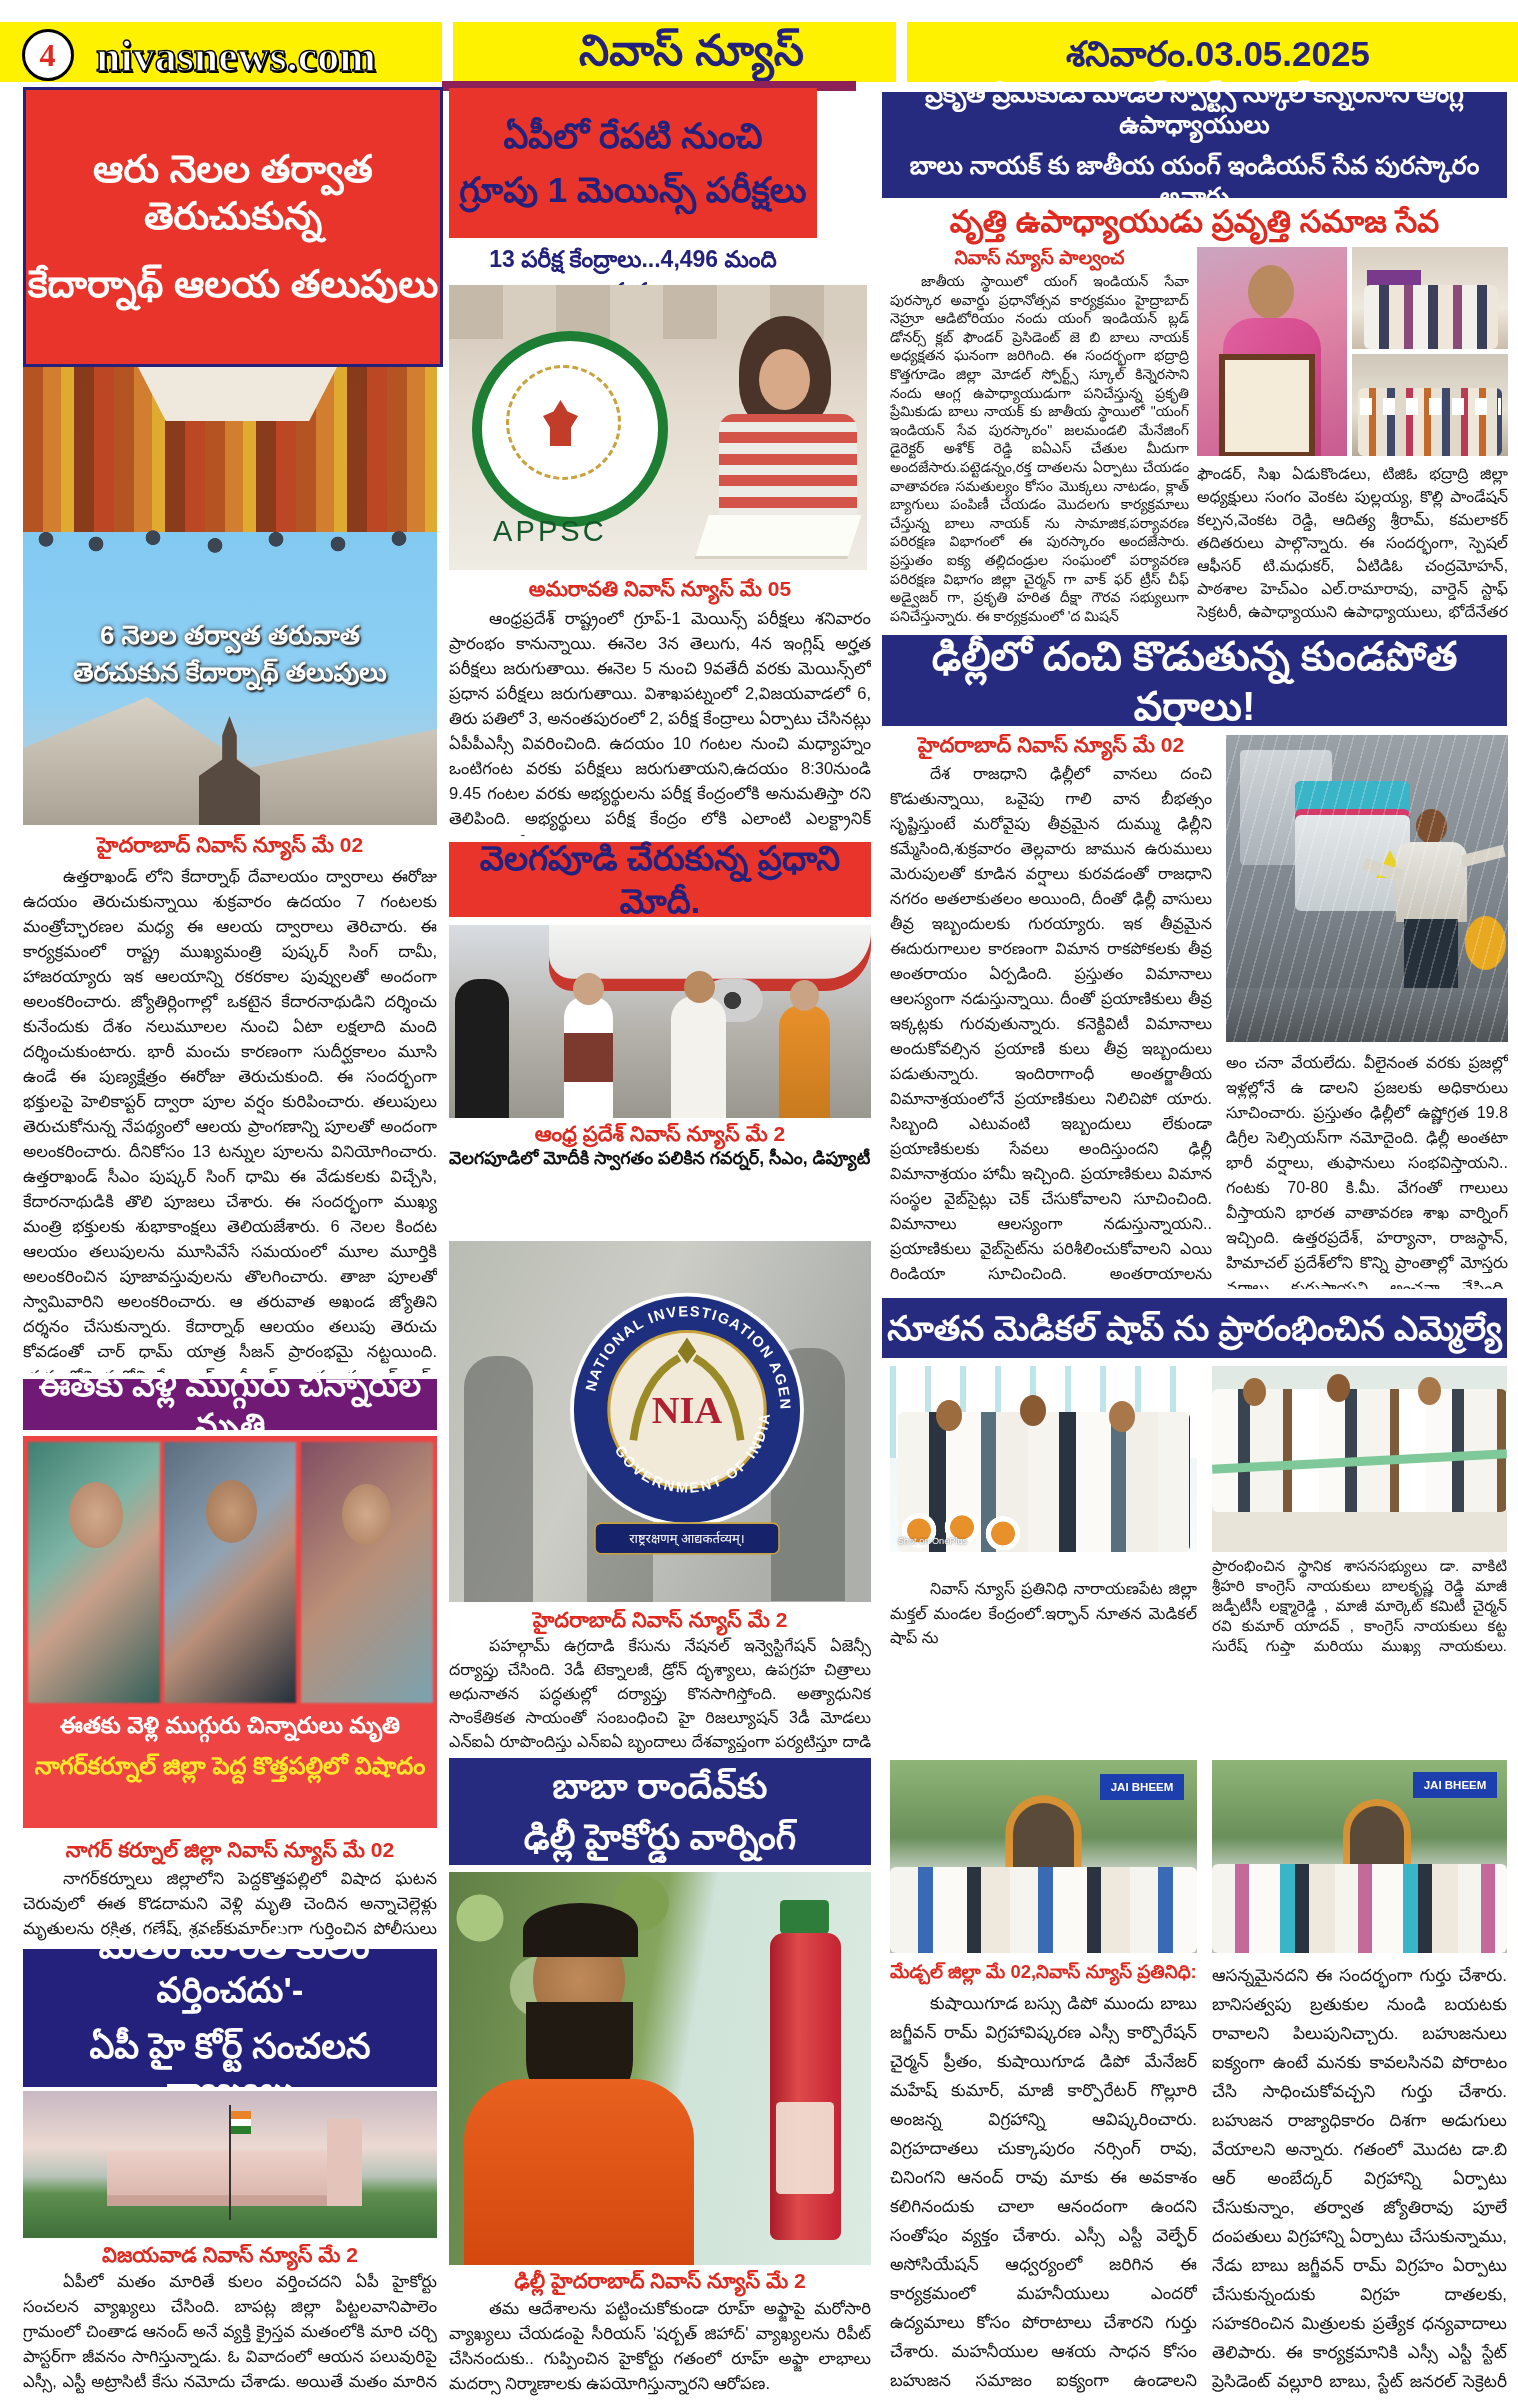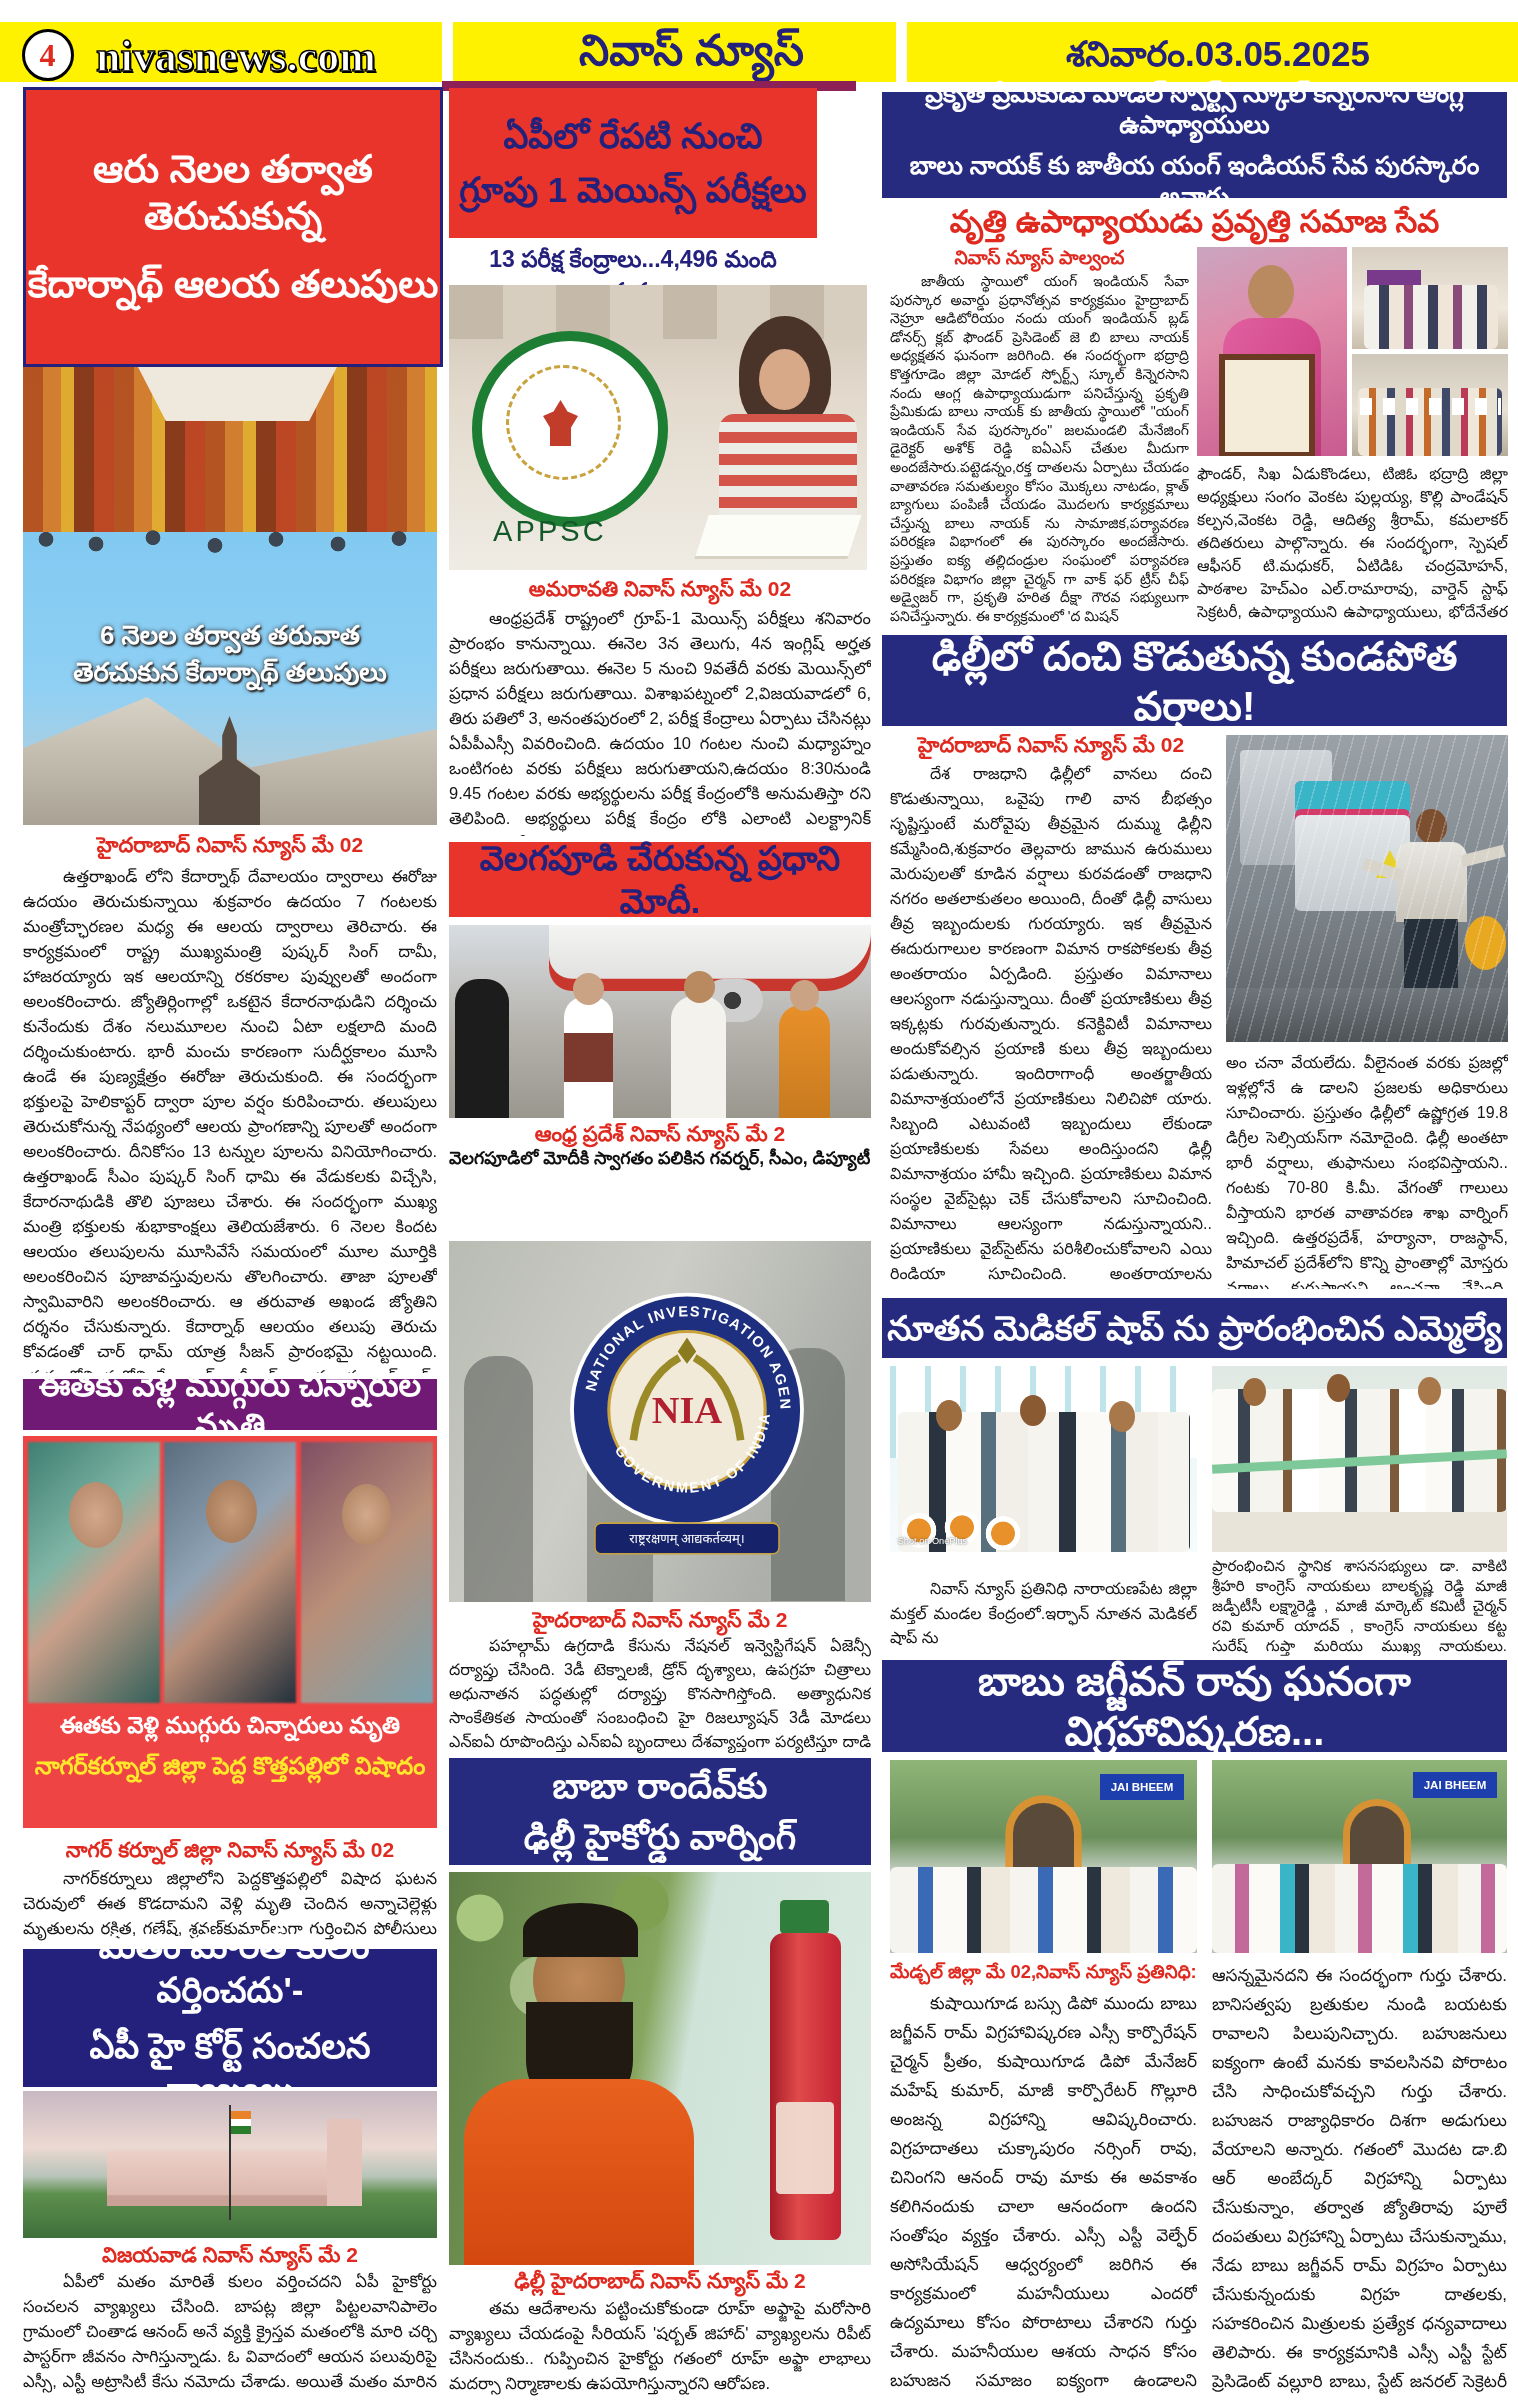--- a/index.html
+++ b/index.html
@@ -98,21 +98,21 @@
     <div class="abs" style="left:23px;top:46px;width:176px;height:176px;border-radius:50%;background:#fff;border:10.7px solid #1c7d33;box-shadow:0 0 0 3.1px #fff inset"></div>
     <div class="abs" style="left:57px;top:80px;width:109px;height:109px;border-radius:50%;border:3.1px dashed #c8a23c"></div>
     <div class="abs" style="left:94px;top:115px;width:35px;height:46px;background:#c23c2a;clip-path:polygon(50% 0,70% 25%,100% 35%,80% 60%,80% 100%,20% 100%,20% 60%,0 35%,30% 25%)"></div>
     <div class="abs" style="left:44px;top:230px;font-size:29px;font-weight:normal;color:#14572a;letter-spacing:3.1px">APPSC</div>
     <div class="abs" style="left:290px;top:31px;width:92px;height:115px;border-radius:50% 50% 40% 40%;background:#4a342a"></div>
     <div class="abs" style="left:310px;top:64px;width:51px;height:61px;border-radius:50%;background:#d8a988"></div>
     <div class="abs" style="left:270px;top:129px;width:138px;height:115px;border-radius:15.3px 15.3px 0 0;background:repeating-linear-gradient(0deg,#d4544a 0 10.7px,#ecebe6 10.7px 21.5px),repeating-linear-gradient(90deg,rgba(60,80,170,.45) 0 10.7px,transparent 10.7px 21.5px)"></div>
     <div class="abs" style="left:253px;top:230px;width:153px;height:41px;background:#fdfdf8;transform:skewX(-18deg);box-shadow:0 3.1px 0 #d8d2c4"></div>
   </div>
 
-  <div class="dl" style="left:449px;top:577px;width:422px">అమరావతి నివాస్ న్యూస్ మే 02</div>
+  <div class="dl" style="left:449px;top:577px;width:422px">అమరావతి నివాస్ న్యూస్ మే 05</div>
   <div class="bodytxt" style="left:449px;top:606px;width:422px;height:230px;font-size:16.5px;line-height:25px">
       <p>ఆంధ్రప్రదేశ్ రాష్ట్రంలో గ్రూప్-1 మెయిన్స్ పరీక్షలు శనివారం ప్రారంభం కానున్నాయి. ఈనెల 3న తెలుగు, 4న ఇంగ్లిష్ అర్హత పరీక్షలు జరుగుతాయి. ఈనెల 5 నుంచి 9వతేదీ వరకు మెయిన్స్‌లో ప్రధాన పరీక్షలు జరుగుతాయి. విశాఖపట్నంలో 2,విజయవాడలో 6, తిరు పతిలో 3, అనంతపురంలో 2, పరీక్ష కేంద్రాలు ఏర్పాటు చేసినట్లు ఏపీపీఎస్సీ వివరించింది. ఉదయం 10 గంటల నుంచి మధ్యాహ్నం ఒంటిగంట వరకు పరీక్షలు జరుగుతాయని,ఉదయం 8:30నుండి 9.45 గంటల వరకు అభ్యర్థులను పరీక్ష కేంద్రంలోకి అనుమతిస్తా రని తెలిపింది. అభ్యర్థులు పరీక్ష కేంద్రం లోకి ఎలాంటి ఎలక్ట్రానిక్ పరికరాలు తీసుకురాకూ డదని సూచించింది,</p>
     </div>
 
   <div class="banner" style="left:449px;top:842px;width:422px;height:75px;background:#e8342b;color:#23217c;font-size:34px">
     <div>వెలగపూడి చేరుకున్న ప్రధాని మోదీ.</div>
   </div>
 
   <div class="photo" style="left:449px;top:925px;width:422px;height:193px;background:linear-gradient(#d8dde2,#b5b2ac 55%,#9a978f)">
     <div class="abs" style="left:100px;top:0;width:322px;height:66px;border-radius:0 0 46px 23px;background:linear-gradient(#f4f4f2,#ddd);box-shadow:inset 0 -12.3px 0 #c8372e"></div>
@@ -255,23 +255,20 @@
     <div class="abs" style="left:0;top:146px;width:295px;height:40px;background:#e8e4da"></div>
   </div>
 
   <div class="bodytxt" style="left:890px;top:1577px;width:307px;height:77px;font-size:16px;line-height:24.6px">
       <p>నివాస్ న్యూస్ ప్రతినిధి నారాయణపేట జిల్లా మక్తల్ మండల కేంద్రంలో.ఇర్ఫాన్ నూతన మెడికల్ షాప్ ను</p>
     </div>
   <div class="bodytxt" style="left:1212px;top:1556px;width:295px;height:100px;font-size:15px;line-height:20px">
       <p style="text-indent:0">ప్రారంభించిన స్థానిక శాసనసభ్యులు డా. వాకిటి శ్రీహరి కాంగ్రెస్ నాయకులు బాలకృష్ణ రెడ్డి  మాజీ జడ్పీటీసీ లక్ష్మారెడ్డి , మాజీ మార్కెట్ కమిటీ చైర్మన్ రవి కుమార్ యాదవ్ , కాంగ్రెస్ నాయకులు కట్ట సురేష్ గుప్తా  మరియు ముఖ్య నాయకులు. తదితరులు పాల్గొన్నారు.</p>
     </div>
 
-  <div class="banner" style="left:882px;top:1660px;width:625px;height:92px;background:#272b80;color:#fff;font-size:40px">
-    <div>బాబు జగ్జీవన్ రావు ఘనంగా విగ్రహావిష్కరణ...</div>
-  </div>
 
   <div class="photo" style="left:890px;top:1760px;width:307px;height:193px;background:linear-gradient(#8fb578,#6a8f5a 40%,#cfd8cf 60%,#b5c2b5)">
     <div class="abs" style="left:210px;top:14px;width:84px;height:26px;background:#1d3fae;color:#fff;font-size:11.5px;font-weight:bold;display:flex;align-items:center;justify-content:center">
         <span>JAI BHEEM</span>
       </div>
     <div class="abs" style="left:123px;top:43px;width:61px;height:92px;background:#5a4a3a;border-radius:31px 31px 6.1px 6.1px;box-shadow:0 0 0 7.7px rgba(232,144,42,.85)"></div>
     <div class="abs" style="left:115px;top:135px;width:77px;height:38px;background:#8a8a88"></div>
     <div class="sil" style="left:0;top:107px;width:307px;height:86px;background:repeating-linear-gradient(90deg,#f6f4ee 0 28px,#3a6ab5 28px 43px,#fbfaf6 43px 77px,#2a3340 77px 91px,#efe8dc 91px 120px)"></div>
   </div>
   <div class="photo" style="left:1212px;top:1760px;width:295px;height:193px;background:linear-gradient(#8fb578,#6a8f5a 40%,#cfd8cf 60%,#b5c2b5)">

